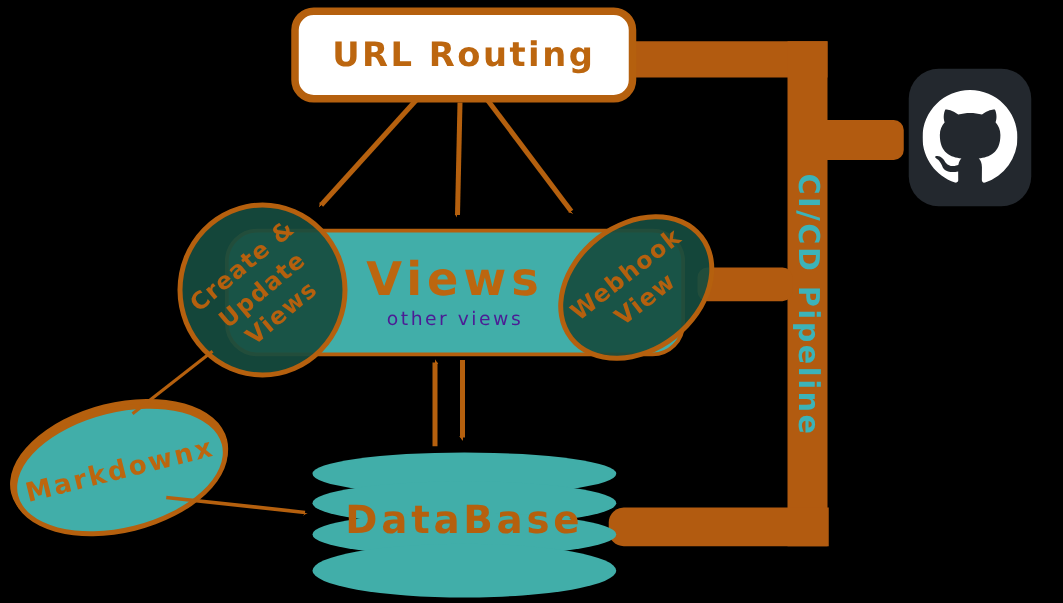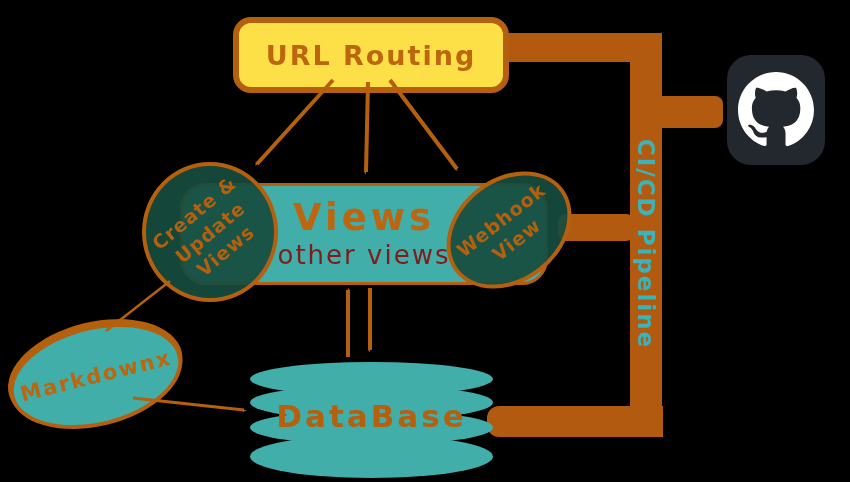--- a/index.html
+++ b/index.html
@@ -5,33 +5,33 @@
   html,body{margin:0;padding:0;background:#000;}
   .canvas{
     position:relative;width:850px;height:482px;background:#000;overflow:hidden;
     font-family:"DejaVu Sans",sans-serif;
   }
   .abs{position:absolute;}
   
   .pipe{position:absolute;background:#B25B10;}
   
   .url-box{
-    left:233px;top:17px;width:264px;height:64px;
-    background:#fde047;border:6px solid #B5600E;border-radius:18px;
+    left:233px;top:6px;width:264px;height:64px;
+    background:#ffffff;border:6px solid #B5600E;border-radius:18px;
     display:flex;align-items:center;justify-content:center;
   }
   .url-box .lbl{color:#BC660F;font-size:27px;font-weight:600;letter-spacing:2px;}
   
   .views-box{
     left:180px;top:183px;width:362px;height:96px;
     background:#41AEA9;border:3px solid #B5600E;border-radius:26px;
     display:flex;flex-direction:column;align-items:center;justify-content:center;
   }
   .views-title{color:#BC660F;font-size:37px;font-weight:600;letter-spacing:4px;line-height:1.1;}
-  .views-sub{color:#7f1d1d;font-size:26px;letter-spacing:2px;margin-top:2px;}
+  .views-sub{color:#4c1d95;font-size:15px;letter-spacing:2px;margin-top:2px;}
   
   .side-ellipse{
     position:absolute;border-radius:50%;
     background:rgba(22,76,63,0.92);border:4px solid #B5600E;
     display:flex;align-items:center;justify-content:center;text-align:center;
   }
   .ell-left{left:142px;top:162px;width:128px;height:132px;}
   .ell-left .txt{transform:rotate(-40deg);color:#B5600E;font-size:19px;font-weight:600;line-height:1.3;letter-spacing:1px;}
   .ell-right{left:441px;top:178px;width:128px;height:96px;transform:rotate(-38deg);}
   .ell-right .txt{color:#B5600E;font-size:19px;font-weight:600;line-height:1.3;letter-spacing:1px;}

